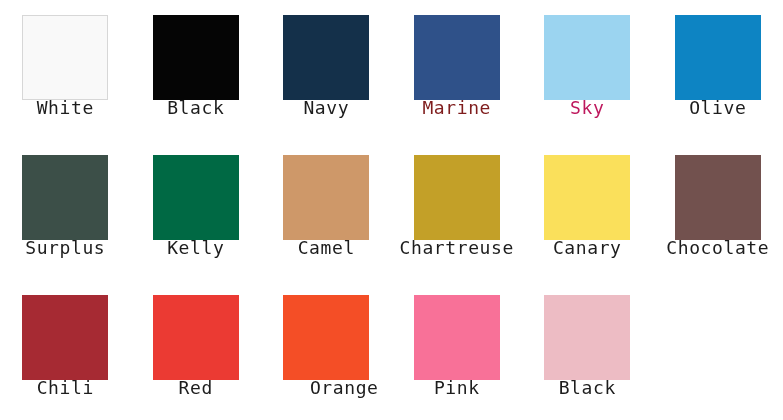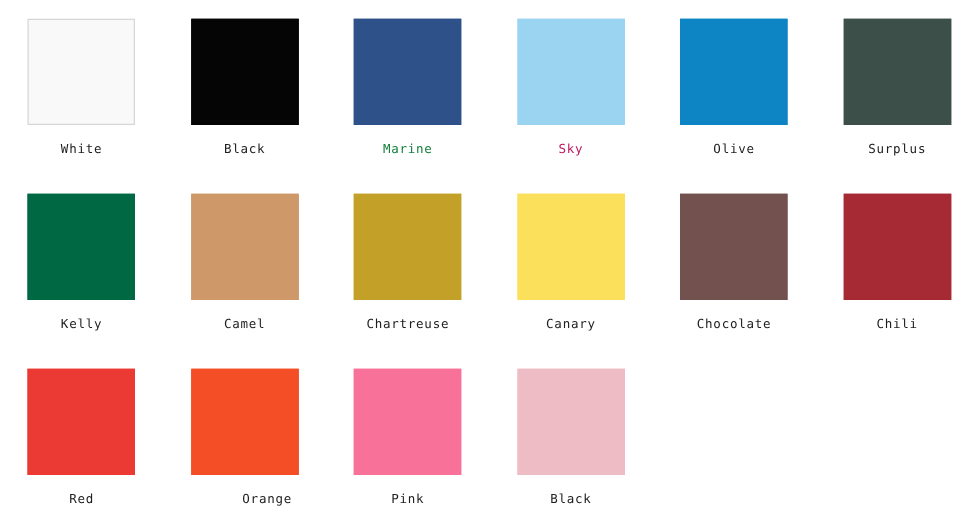--- a/index.html
+++ b/index.html
@@ -31,22 +31,21 @@
     box-sizing: border-box;
   }
   .swatch-chip {
     width: 86px;
     height: 85px;
     border: 1px solid rgba(0, 0, 0, 0.18);
     box-sizing: border-box;
     flex: 0 0 auto;
   }
   .swatch-label {
-    margin-top: 12px;
-    font-size: 10px;
+    font-size: 18px;
     line-height: 16px;
     letter-spacing: 0.6px;
     color: #1d1d1d;
     text-align: center;
     white-space: nowrap;
     font-family: "DejaVu Sans Mono", "Liberation Mono", monospace;
   }
 </style>
 </head>
 <body>
@@ -54,22 +53,26 @@
 <div id="swatch-grid" style="background: rgb(255, 255, 255);">
     <div class="swatch-cell">
       <div class="swatch-chip" style="background: rgb(249, 249, 249); border-color: rgb(215, 215, 215);"></div>
       <div class="swatch-label" style="color: rgb(29, 29, 29);">White</div>
     </div>
     <div class="swatch-cell">
       <div class="swatch-chip" style="background: rgb(5, 5, 5); border-color: rgb(5, 5, 5);"></div>
       <div class="swatch-label" style="color: rgb(29, 29, 29);">Black</div>
     </div>
     <div class="swatch-cell">
+      <div class="swatch-chip" style="background: rgb(20, 48, 74); border-color: rgb(20, 48, 74);"></div>
+      <div class="swatch-label" style="color: rgb(29, 29, 29);">Navy</div>
+    </div>
+    <div class="swatch-cell">
       <div class="swatch-chip" style="background: rgb(47, 81, 137); border-color: rgb(47, 81, 137);"></div>
-      <div class="swatch-label" style="color: #15803d;">Marine</div>
+      <div class="swatch-label" style="color: #7f1d1d;">Marine</div>
     </div>
     <div class="swatch-cell">
       <div class="swatch-chip" style="background: rgb(155, 212, 240); border-color: rgb(155, 212, 240);"></div>
       <div class="swatch-label" style="color: #be185d;">Sky</div>
     </div>
     <div class="swatch-cell">
       <div class="swatch-chip" style="background: rgb(13, 132, 195); border-color: rgb(13, 132, 195);"></div>
       <div class="swatch-label" style="color: rgb(29, 29, 29);">Olive</div>
     </div>
     <div class="swatch-cell">

